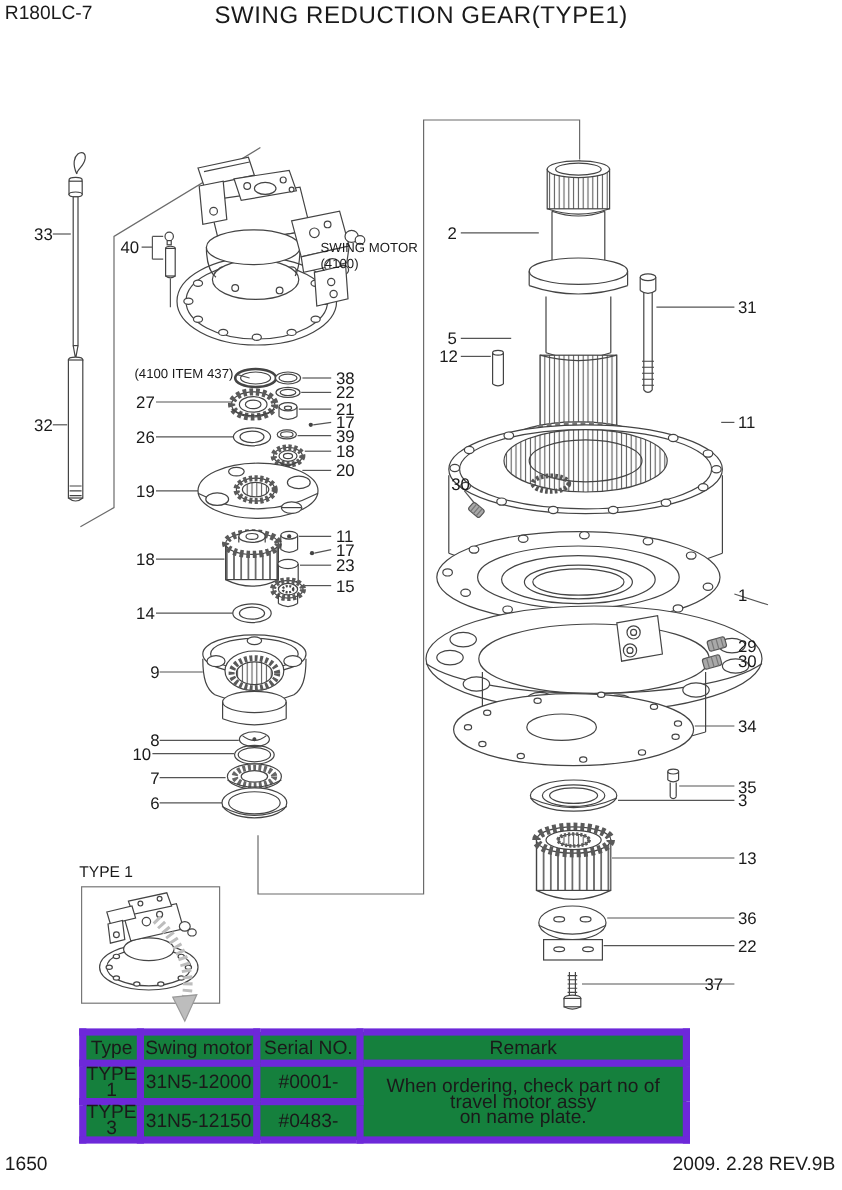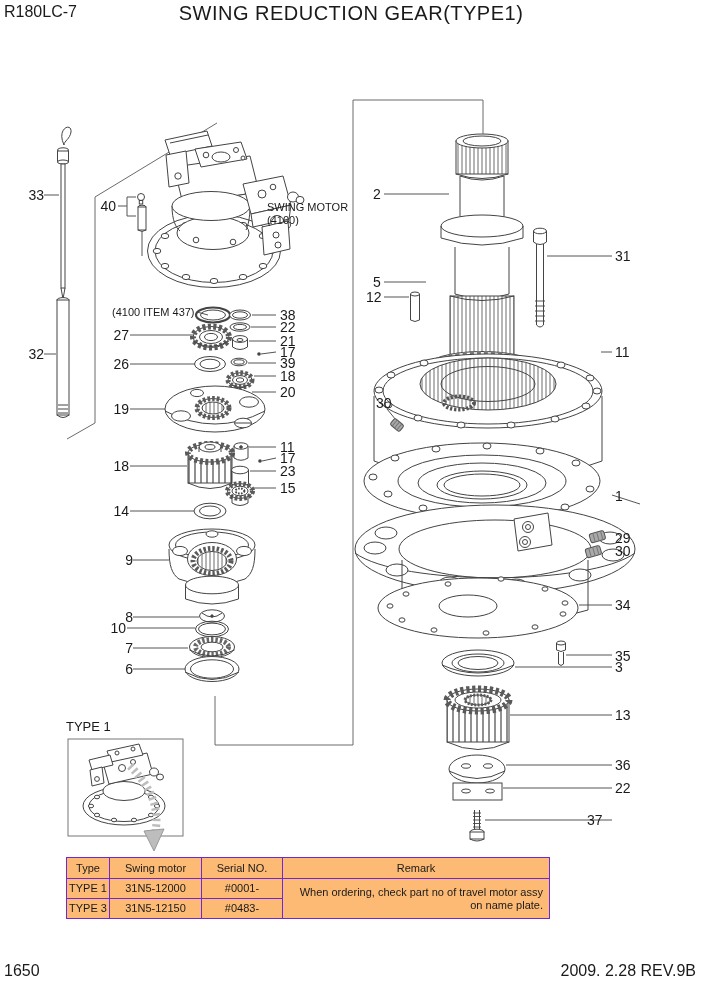--- a/index.html
+++ b/index.html
@@ -9,24 +9,24 @@
   .hdr-model{position:absolute;left:4px;top:3px;font-size:16px;}
   .hdr-title{position:absolute;left:0;top:2px;width:702px;text-align:center;font-size:20px;letter-spacing:.5px;}
   .plabel{position:absolute;font-size:14px;line-height:14px;white-space:nowrap;}
   .plabel.r{width:24px;text-align:right;}
   .ann{position:absolute;font-size:11px;line-height:13px;white-space:nowrap;}
   .cap{position:absolute;font-size:13px;}
   .ftr{position:absolute;font-size:16px;bottom:12px;}
   .ftr.left{left:4px;}
   .ftr.right{right:6px;margin-left:13px;}
   table.spec{position:absolute;left:66px;top:857px;border-collapse:collapse;table-layout:fixed;}
-  table.spec th,table.spec td{border:1px solid #6d28d9;font-size:11px;font-weight:normal;
-      text-align:center;padding:0;height:19px;line-height:13px;background:#fdba74;}
+  table.spec th,table.spec td{border:6px solid #6d28d9;font-size:16px;font-weight:normal;
+      text-align:center;padding:0;height:19px;line-height:13px;background:#15803d;}
   table.spec th{height:20px;}
-  table.spec td.remark{text-align:right;padding:2px 6px;}
+  table.spec td.remark{text-align:center;padding:2px 6px;}
 </style>
 </head>
 <body>
 
 <div id="page">
 
   <div class="hdr-model">R180LC-7</div>
   <div class="hdr-title">SWING REDUCTION GEAR(TYPE1)</div>
 
   <svg id="art" width="702" height="992" viewBox="0 0 702 992">

